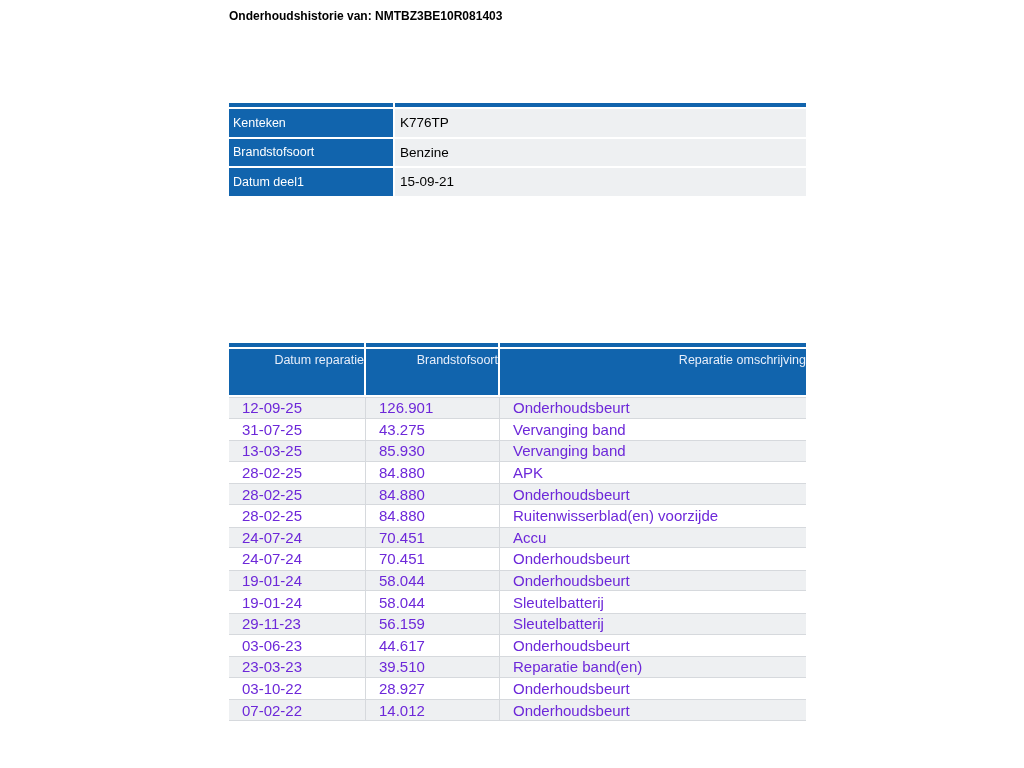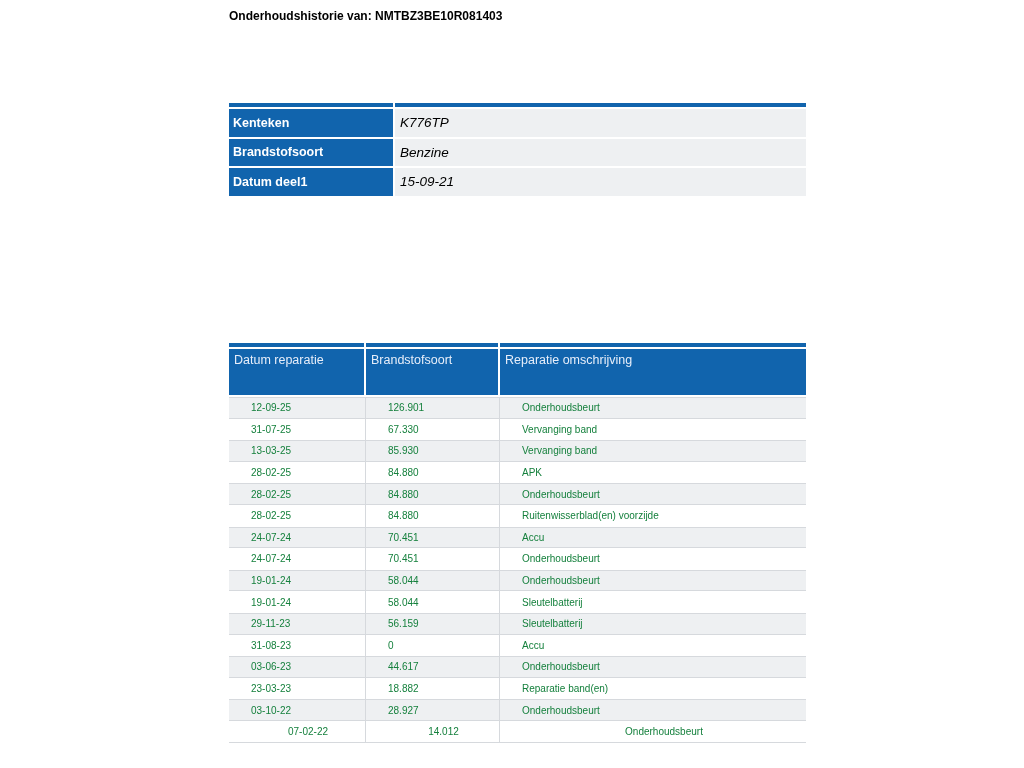--- a/index.html
+++ b/index.html
@@ -37,68 +37,67 @@
     border-bottom: 2px solid #fff;
     padding: 0;
   }
   .strip td:not(:last-child) { border-right: 2px solid #fff; }
 
   
   .vehicle { top: 103px; }
   .vehicle td.vlabel {
     background: var(--blue, #1164ad);
     color: #ffffff;
-    font-weight: bold;
+    font-weight: normal;
     font-size: 12.5px;
     height: 26px;
     padding-left: 4px;
     vertical-align: middle;
     border-right: 2px solid #fff;
     border-bottom: 2px solid #fff;
   }
   .vehicle td.vvalue {
     background: var(--gray, #eef0f2);
     color: #000;
     font-size: 13.5px;
     height: 29.5px;
     padding-left: 5px;
     vertical-align: middle;
     border-bottom: 2px solid #fff;
-    font-style: italic;
   }
 
   
   .repairs { top: 343px; }
   .repairs thead tr.head th {
     background: var(--blue, #1164ad);
     color: var(--headTxt, #e7eefa);
     font-weight: normal;
-    text-align: left;
+    text-align: right;
     font-size: 12.5px;
     height: 48px;
     vertical-align: top;
     padding: 4px 0 0 5px;
     border-bottom: 2px solid #fff;
   }
   .repairs thead tr.head th:not(:last-child) { border-right: 2px solid #fff; }
   .repairs tbody td {
-    font-size: 10px;
-    color: #15803d;
+    font-size: 15px;
+    color: #6d28d9;
     height: 21.6px;
-    padding-left: 22px;
+    padding-left: 13px;
     vertical-align: middle;
   }
   .repairs tbody td:not(:last-child) { border-right: 1px solid var(--grid, #d6d9dd); }
   .repairs tbody tr:nth-child(odd) td {
     background: var(--gray, #eef0f2);
     border-top: 1px solid var(--grid, #d6d9dd);
     border-bottom: 1px solid var(--grid, #d6d9dd);
   }
   .repairs tbody tr:nth-child(even) td { background: #ffffff; }
-  .repairs tbody tr:last-child td { border-bottom: 1px solid var(--grid, #d6d9dd); text-align: center; }
+  .repairs tbody tr:last-child td { border-bottom: 1px solid var(--grid, #d6d9dd); }
 </style>
 </head>
 <body>
 
 <div class="page">
 
   <h1 class="title">Onderhoudshistorie van: NMTBZ3BE10R081403</h1>
 
   <table class="vehicle">
     <colgroup>
@@ -146,21 +145,21 @@
       </tr>
     </thead>
     <tbody>
         <tr>
           <td>12-09-25</td>
           <td>126.901</td>
           <td>Onderhoudsbeurt</td>
         </tr>
         <tr>
           <td>31-07-25</td>
-          <td>67.330</td>
+          <td>43.275</td>
           <td>Vervanging band</td>
         </tr>
         <tr>
           <td>13-03-25</td>
           <td>85.930</td>
           <td>Vervanging band</td>
         </tr>
         <tr>
           <td>28-02-25</td>
           <td>84.880</td>
@@ -195,32 +194,27 @@
           <td>19-01-24</td>
           <td>58.044</td>
           <td>Sleutelbatterij</td>
         </tr>
         <tr>
           <td>29-11-23</td>
           <td>56.159</td>
           <td>Sleutelbatterij</td>
         </tr>
         <tr>
-          <td>31-08-23</td>
-          <td>0</td>
-          <td>Accu</td>
-        </tr>
-        <tr>
           <td>03-06-23</td>
           <td>44.617</td>
           <td>Onderhoudsbeurt</td>
         </tr>
         <tr>
           <td>23-03-23</td>
-          <td>18.882</td>
+          <td>39.510</td>
           <td>Reparatie band(en)</td>
         </tr>
         <tr>
           <td>03-10-22</td>
           <td>28.927</td>
           <td>Onderhoudsbeurt</td>
         </tr>
         <tr>
           <td>07-02-22</td>
           <td>14.012</td>

